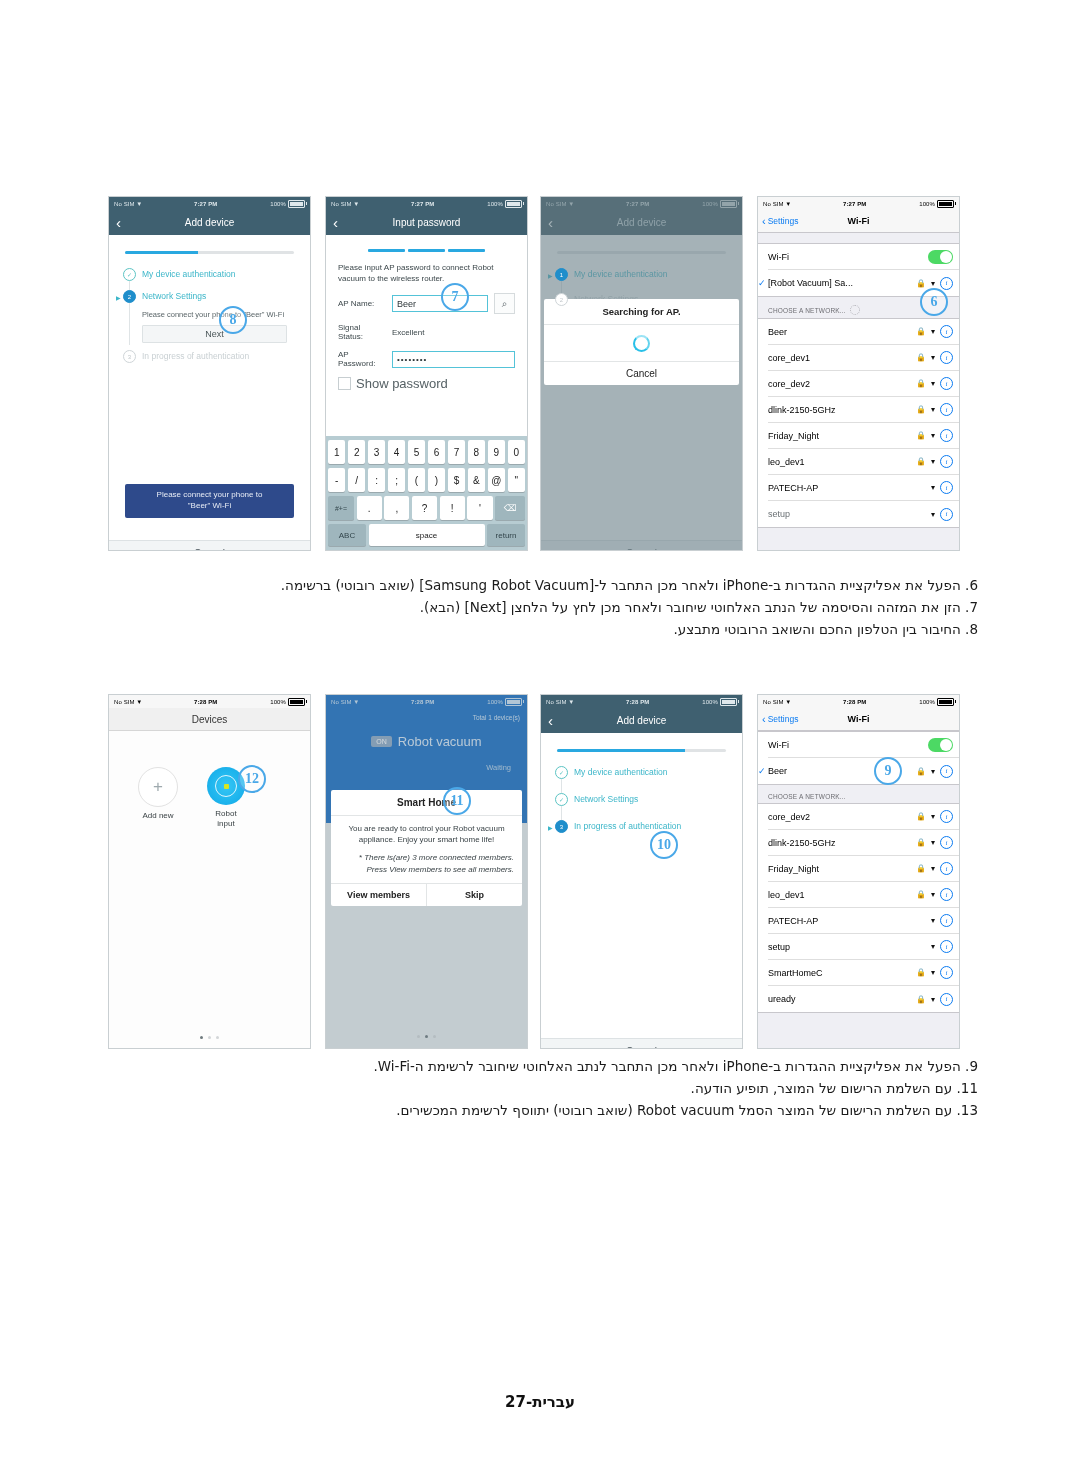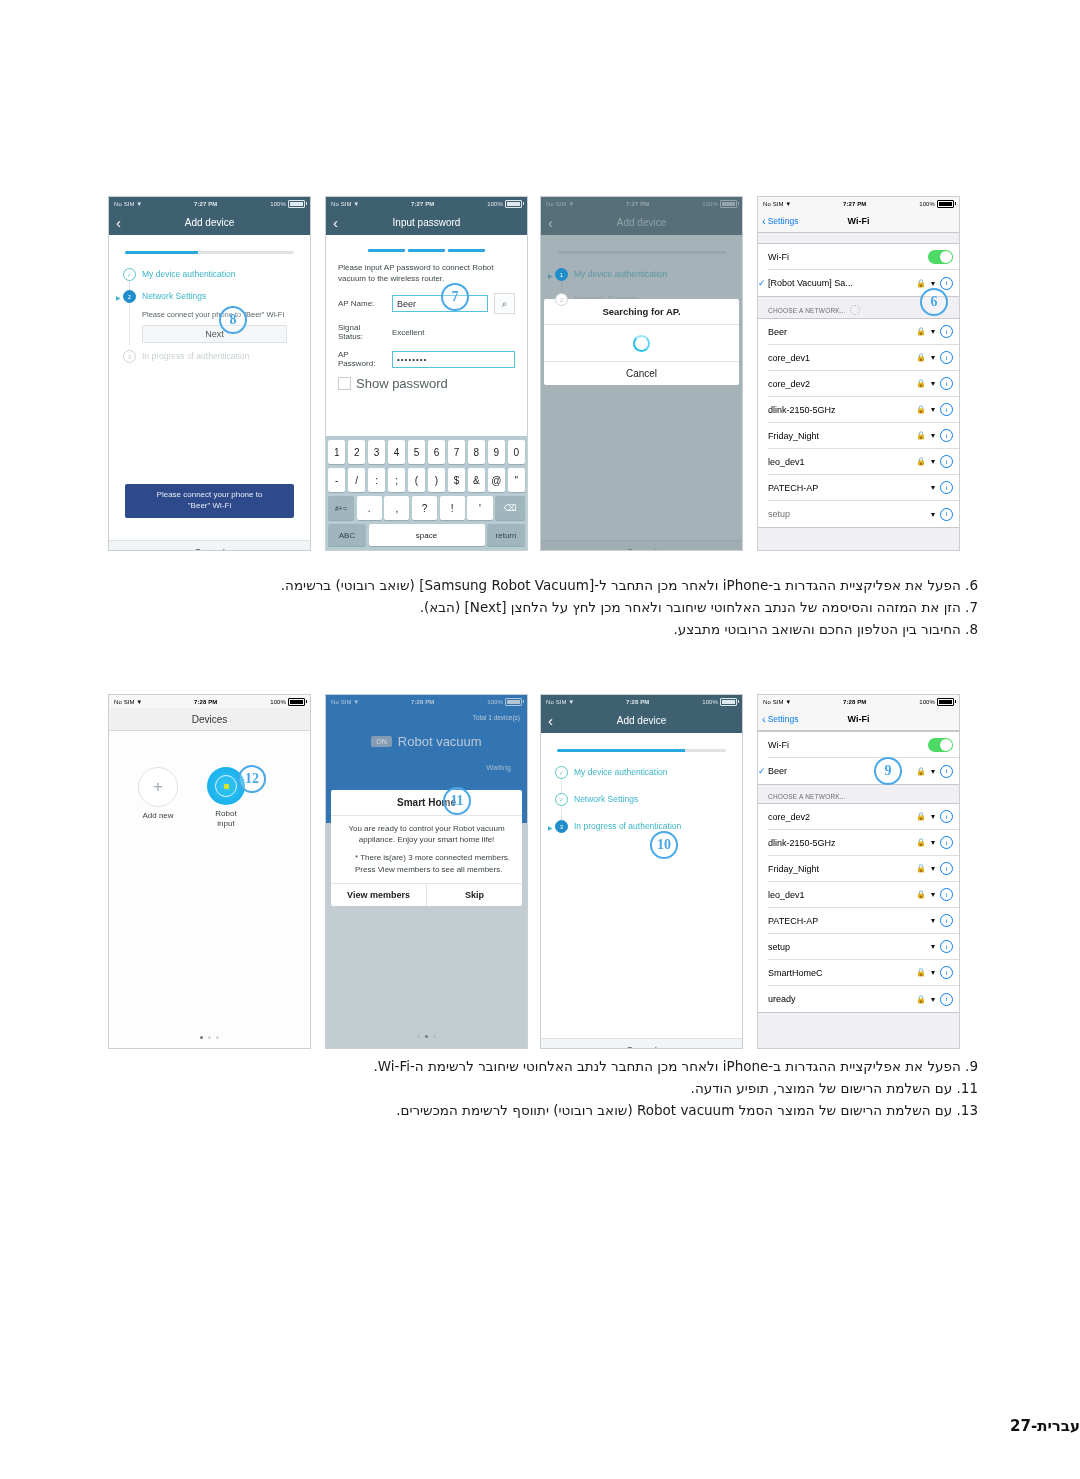--- a/index.html
+++ b/index.html
@@ -228,21 +228,21 @@
     margin:0 7px;border-top:1px solid #dadedf;
     height:23px;display:flex;align-items:center;gap:4px;font-size:7px;color:#44505a;
   }
   .chat-ic{font-size:8px;color:#3d9ad4;}
   .chat-row .lnk{color:#3d9ad4;}
   .sh-dialog{
     position:absolute;left:5px;right:5px;top:95px;background:#fff;border-radius:2px;overflow:hidden;z-index:5;
   }
   .shd-title{text-align:center;font-weight:bold;font-size:10px;padding:7px 0;border-bottom:1px solid #e2e5e6;color:#222;}
   .shd-p{font-size:8px;color:#3a4347;text-align:center;padding:7px 10px 0 10px;line-height:1.4;}
-  .shd-p2{font-size:8px;color:#3a4347;text-align:left;padding:7px 8px 8px 24px;line-height:1.4;border-bottom:1px solid #e2e5e6;}
+  .shd-p2{font-size:8px;color:#3a4347;text-align:right;padding:7px 8px 8px 24px;line-height:1.4;border-bottom:1px solid #e2e5e6;font-style:italic;}
   .shd-btns{display:flex;}
   .shd-btns div{flex:1;text-align:center;font-size:9px;font-weight:bold;color:#222;padding:6px 0;}
   .shd-btns div:first-child{border-right:1px solid #e2e5e6;}
   .sh-dim{position:absolute;inset:0;background:rgba(110,130,138,.30);z-index:2;}
 
   
   .callout{
     position:absolute;
     border:2px solid #4aa8e8;color:#4aa8e8;
     border-radius:50%;
@@ -255,21 +255,21 @@
   .callout.sz{width:24px;height:24px;}
 
   
   .hebblock{
     position:absolute;direction:rtl;text-align:right;
     font-size:13.5px;color:#1b1b1b;line-height:1.62;
     font-family:"DejaVu Sans", sans-serif;
   }
   .hebblock p{margin:0;}
   .footer{
-    position:absolute;left:0;right:0;bottom:44px;
+    position:absolute;left:0;right:0;bottom:68px;text-align:center;
     font-size:15px;font-weight:bold;color:#111;
     font-family:"DejaVu Sans", sans-serif;direction:rtl;
   }
 </style>
 </head>
 <body>
 
 <div class="page">
 
   <div class="phone" style="left:108px;top:196px;">

